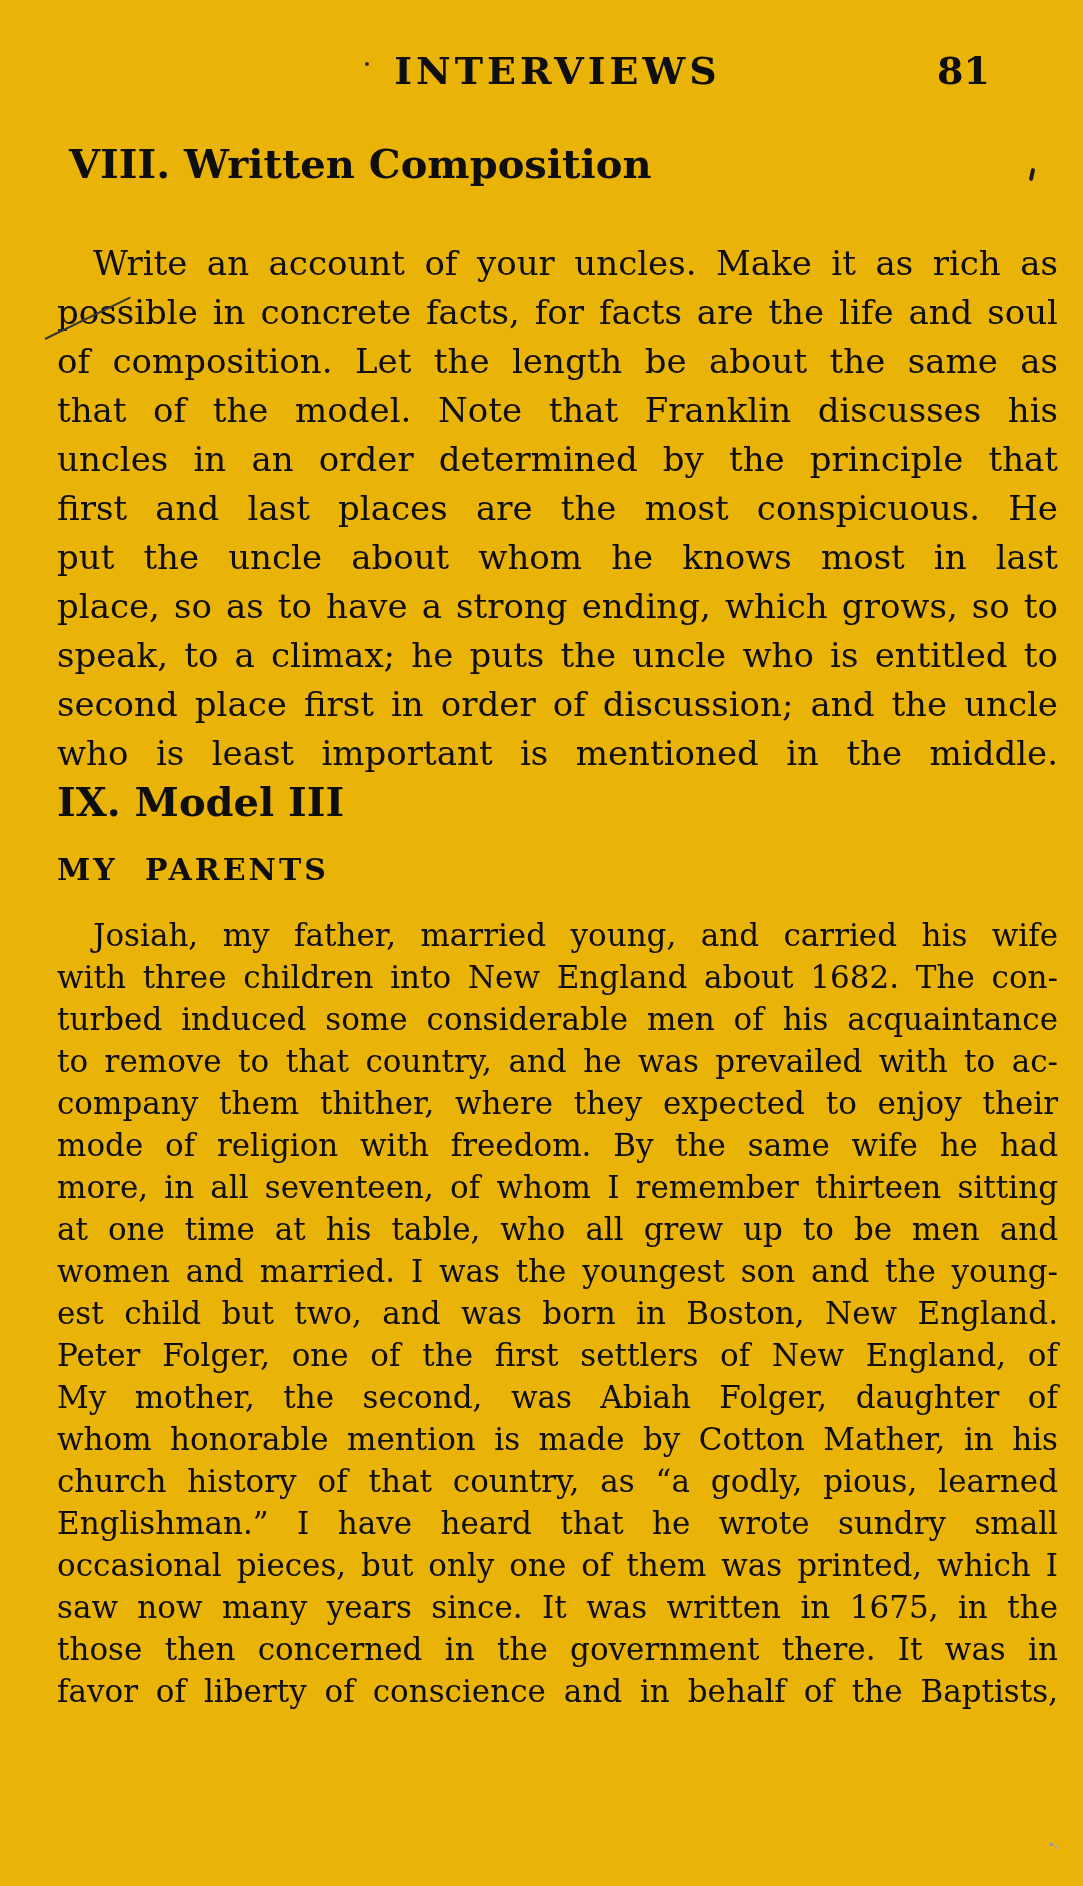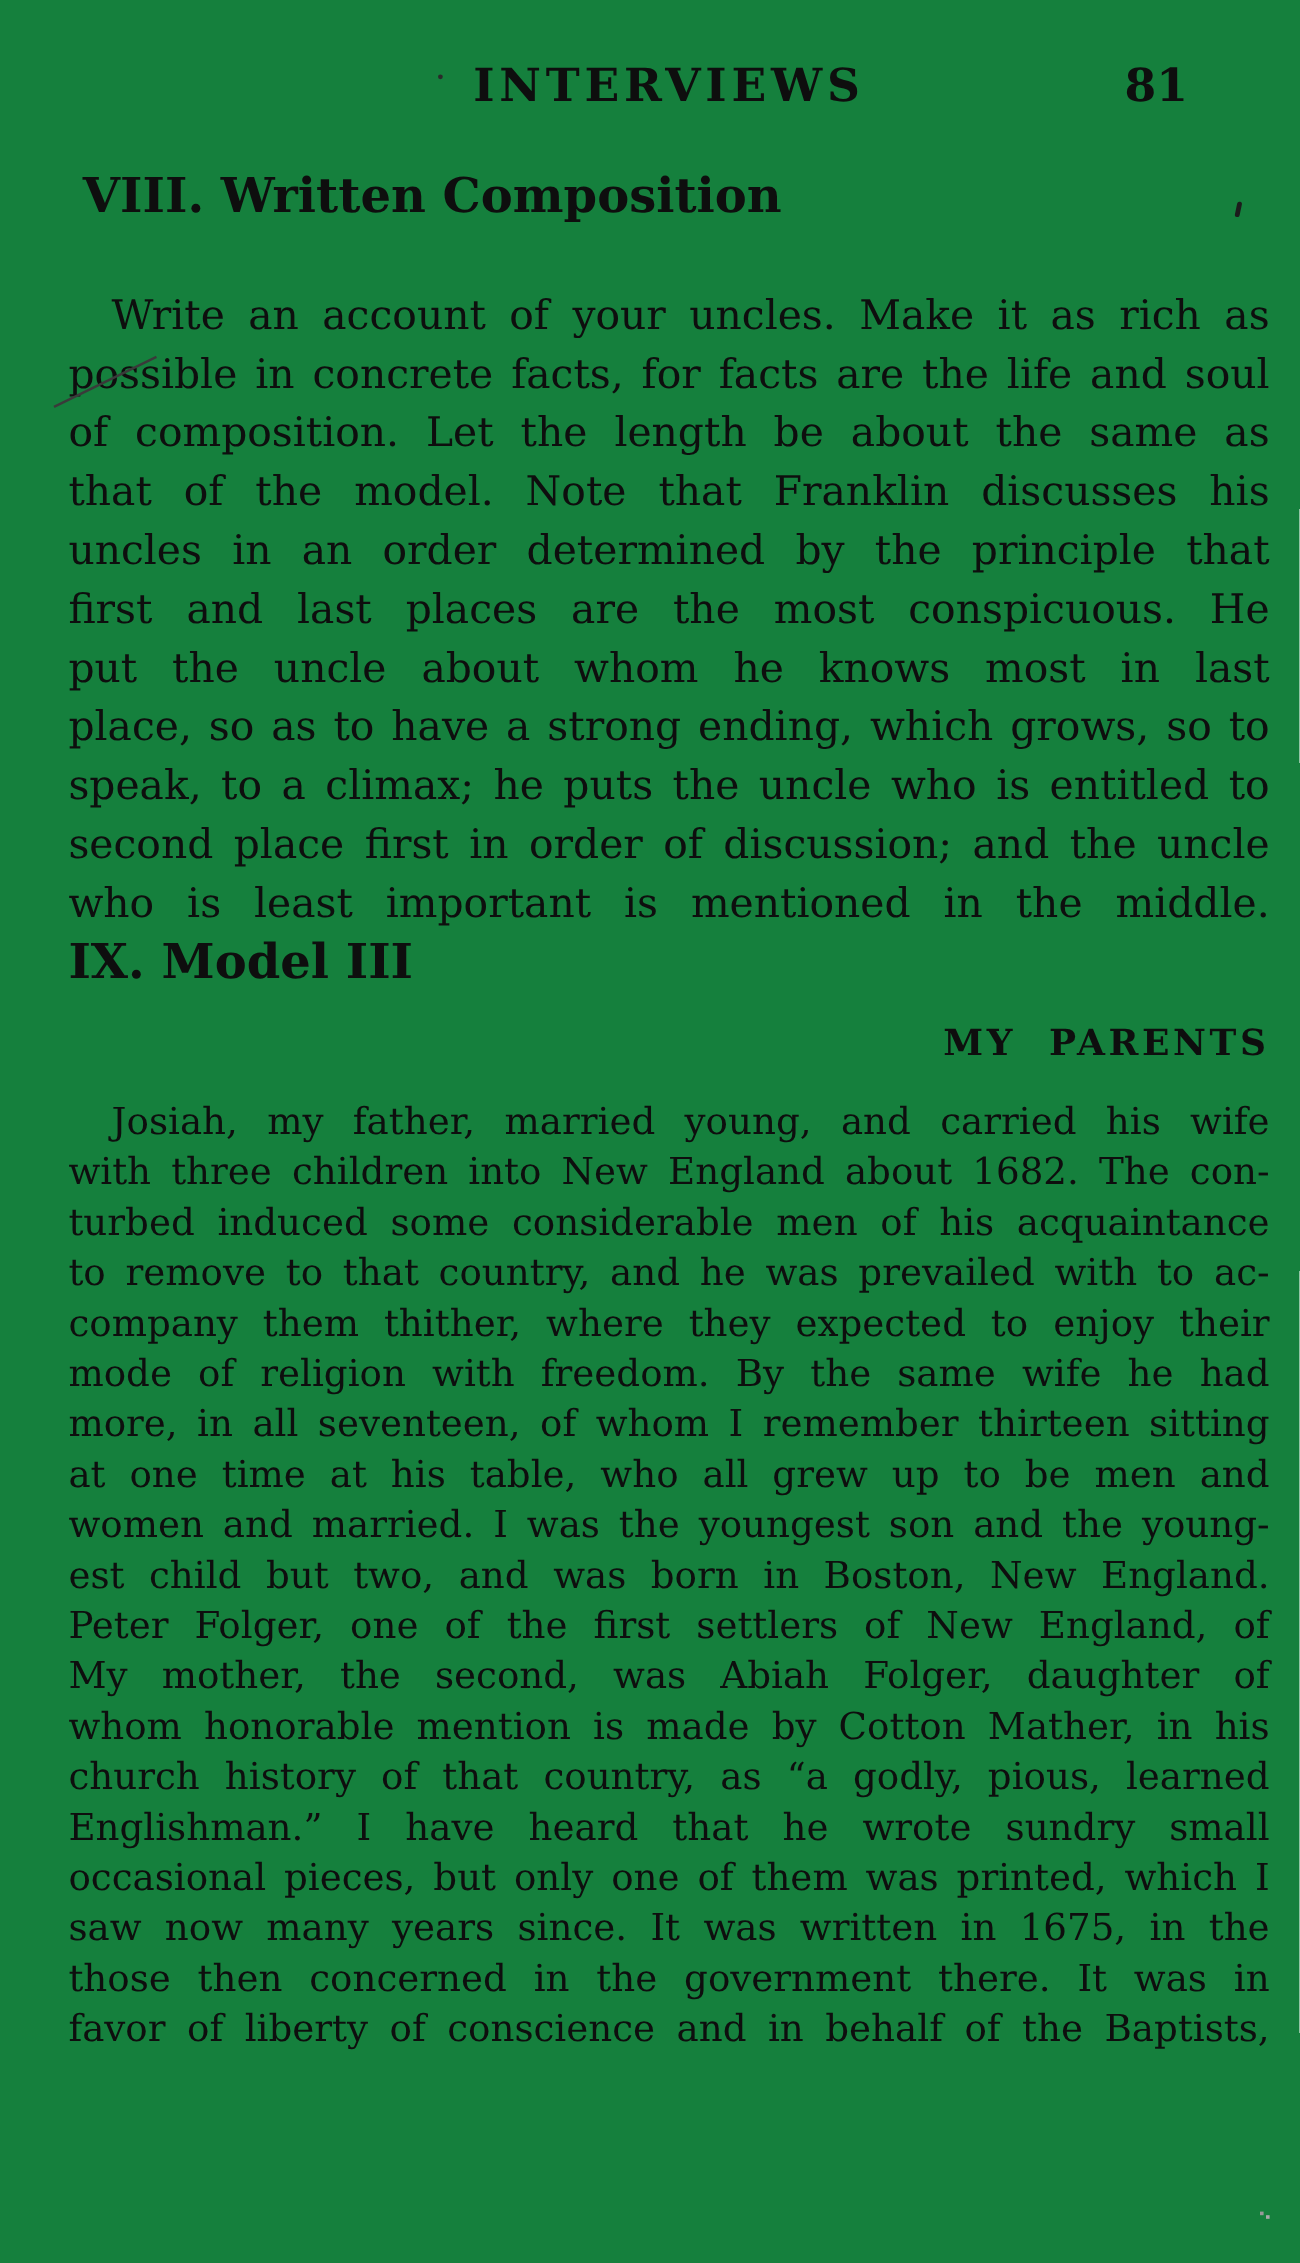--- a/index.html
+++ b/index.html
@@ -4,21 +4,21 @@
 <style>
   html, body {
     margin: 0;
     padding: 0;
     background: #ffffff;
   }
   .page {
     position: relative;
     width: 1083px;
     height: 1886px;
-    background: #15803d;
+    background: #eab308;
     color: #0e0e0e;
     font-family: "DejaVu Serif", "Liberation Serif", serif;
     overflow: hidden;
   }
 
   
   .running-head {
     position: absolute;
     top: 48px;
     left: 57px;
@@ -53,21 +53,21 @@
     top: 778px;
     left: 57px;
     font-size: 40px;
     font-weight: 700;
   }
   .subheading {
     position: absolute;
     top: 852px;
     left: 57px;
     width: 1001px;
-    text-align: right;
+    text-align: left;
     font-size: 30px;
     font-weight: 700;
     letter-spacing: 3px;
     word-spacing: 14px;
   }
 
   
   .para-viii {
     position: absolute;
     top: 203px;

